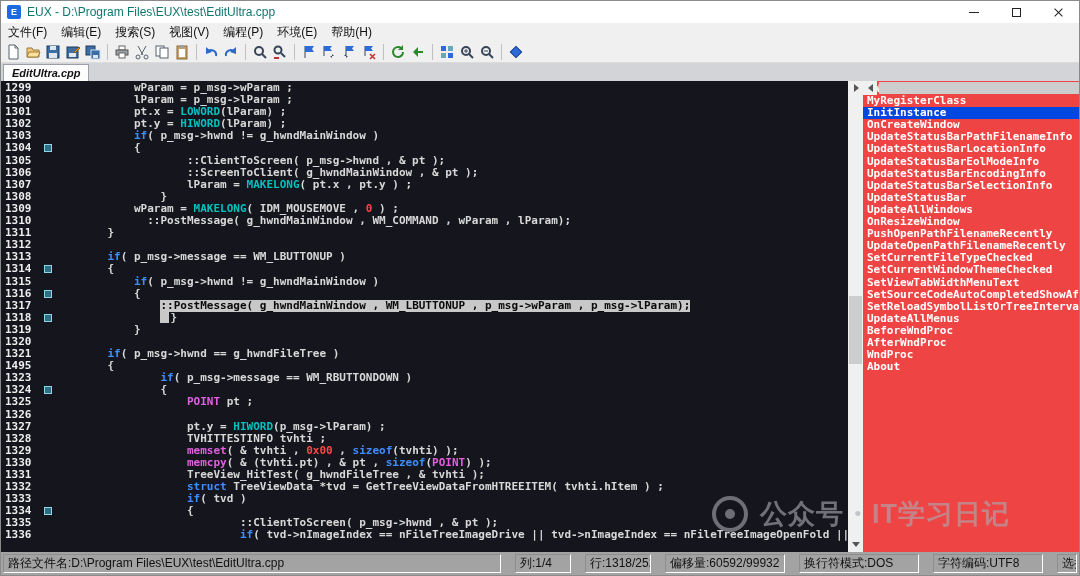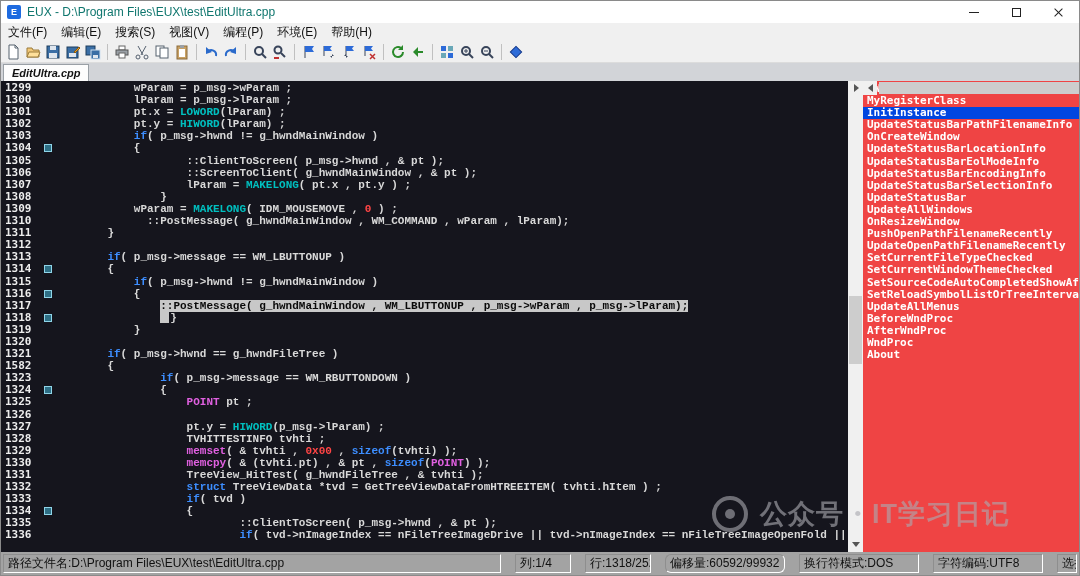--- a/index.html
+++ b/index.html
@@ -35,21 +35,21 @@
 
   
   .main { flex:1; display:flex; overflow:hidden; }
   .editor-col { width:862px; flex:none; display:flex; }
   .editor-wrap { flex:1; display:flex; overflow:hidden; }
   .editor { flex:1; background:var(--editor-bg); overflow:hidden; font-family:"DejaVu Sans Mono", monospace; font-size:11px; font-weight:bold; padding-top:1px; }
   .line { display:flex; height:12.1px; line-height:12.1px; }
   .ln { width:36px; padding-left:4px; color:#ededed; flex:none; }
   .gut { width:44px; flex:none; }
   .mark { display:inline-block; width:8px; height:8px; margin:2px 0 0 7px; background:#2e6f85; border:1px solid #8fd5e8; }
-  .code { flex:1; overflow:hidden; white-space:pre; color:#d8d8d8;font-family:Liberation Mono, monospace; }
+  .code { flex:1; overflow:hidden; white-space:pre; color:#d8d8d8; }
   .p { color:#d8d8d8; } .k { color:var(--keyword); } .m { color:var(--macro); }
   .f { color:var(--function); } .n { color:var(--number); }
   .selbg { background:var(--selection); }
   .selbg span { color:#0a0a0a; }
   .stub { display:inline-block; width:9px; height:11px; background:var(--selection); vertical-align:-2px; margin-right:1px; }
 
   
   .vscroll { width:15px; flex:none; background:#f0f0f0; position:relative; }
   .hscroll { height:14px; flex:none; background:#f0f0f0; position:relative; }
   .sbtn { position:absolute; width:15px; height:15px; display:flex; align-items:center; justify-content:center; background:#f0f0f0; cursor:pointer; }
@@ -432,21 +432,21 @@
               <span class="ln">1320</span>
               <span class="gut"></span>
               <span class="code" style="padding-left: 0ch;"></span>
             </div>
             <div class="line">
               <span class="ln">1321</span>
               <span class="gut"></span>
               <span class="code" style="padding-left: 4ch;"><span class="k">if</span><span class="p">( p_msg-&gt;hwnd == g_hwndFileTree )</span></span>
             </div>
             <div class="line">
-              <span class="ln">1582</span>
+              <span class="ln">1495</span>
               <span class="gut"></span>
               <span class="code" style="padding-left: 4ch;"><span class="p">{</span></span>
             </div>
             <div class="line">
               <span class="ln">1323</span>
               <span class="gut"></span>
               <span class="code" style="padding-left: 12ch;"><span class="k">if</span><span class="p">( p_msg-&gt;message == WM_RBUTTONDOWN )</span></span>
             </div>
             <div class="line">
               <span class="ln">1324</span>
@@ -531,48 +531,49 @@
         <div class="hthumb"></div>
         <div class="sbtn right">
             <span class="tri-right"></span>
           </div>
       </div>
     </div>
     <div class="symbols">
         <div class="sym">wWinMain</div>
         <div class="sym">MyRegisterClass</div>
         <div class="sym sel">InitInstance</div>
+        <div class="sym">OnCreateWindow</div>
         <div class="sym">UpdateStatusBarPathFilenameInfo</div>
-        <div class="sym">OnCreateWindow</div>
         <div class="sym">UpdateStatusBarLocationInfo</div>
         <div class="sym">UpdateStatusBarEolModeInfo</div>
         <div class="sym">UpdateStatusBarEncodingInfo</div>
         <div class="sym">UpdateStatusBarSelectionInfo</div>
         <div class="sym">UpdateStatusBar</div>
         <div class="sym">UpdateAllWindows</div>
         <div class="sym">OnResizeWindow</div>
         <div class="sym">PushOpenPathFilenameRecently</div>
         <div class="sym">UpdateOpenPathFilenameRecently</div>
         <div class="sym">SetCurrentFileTypeChecked</div>
         <div class="sym">SetCurrentWindowThemeChecked</div>
+        <div class="sym">SetViewTabWidthMenuText</div>
         <div class="sym">SetSourceCodeAutoCompletedShowAfter</div>
         <div class="sym">SetReloadSymbolListOrTreeIntervalMe</div>
         <div class="sym">UpdateAllMenus</div>
         <div class="sym">BeforeWndProc</div>
         <div class="sym">AfterWndProc</div>
         <div class="sym">WndProc</div>
         <div class="sym">About</div>
       </div>
   </div>
 
   <div class="statusbar">
       <div class="sbcell" style="flex: 0 0 498px;">路径文件名:D:\Program Files\EUX\test\EditUltra.cpp</div>
       <div class="sbcell" style="flex: 0 0 56px;">列:1/4</div>
       <div class="sbcell" style="flex: 0 0 66px;">行:1318/2522</div>
-      <div class="sbcell" style="flex: 0 0 120px; border-radius: 6px;">偏移量:60592/99932</div>
+      <div class="sbcell" style="flex: 0 0 120px;">偏移量:60592/99932</div>
       <div class="sbcell" style="flex: 0 0 120px;">换行符模式:DOS</div>
       <div class="sbcell" style="flex: 0 0 110px;">字符编码:UTF8</div>
       <div class="sbcell" style="flex: 1 1 0%;">选择文本长度:85</div>
     </div>
 
   <div class="watermark">
     <span class="wm-icon"></span>
     <span class="wm-text">公众号・IT学习日记</span>
   </div>
 

